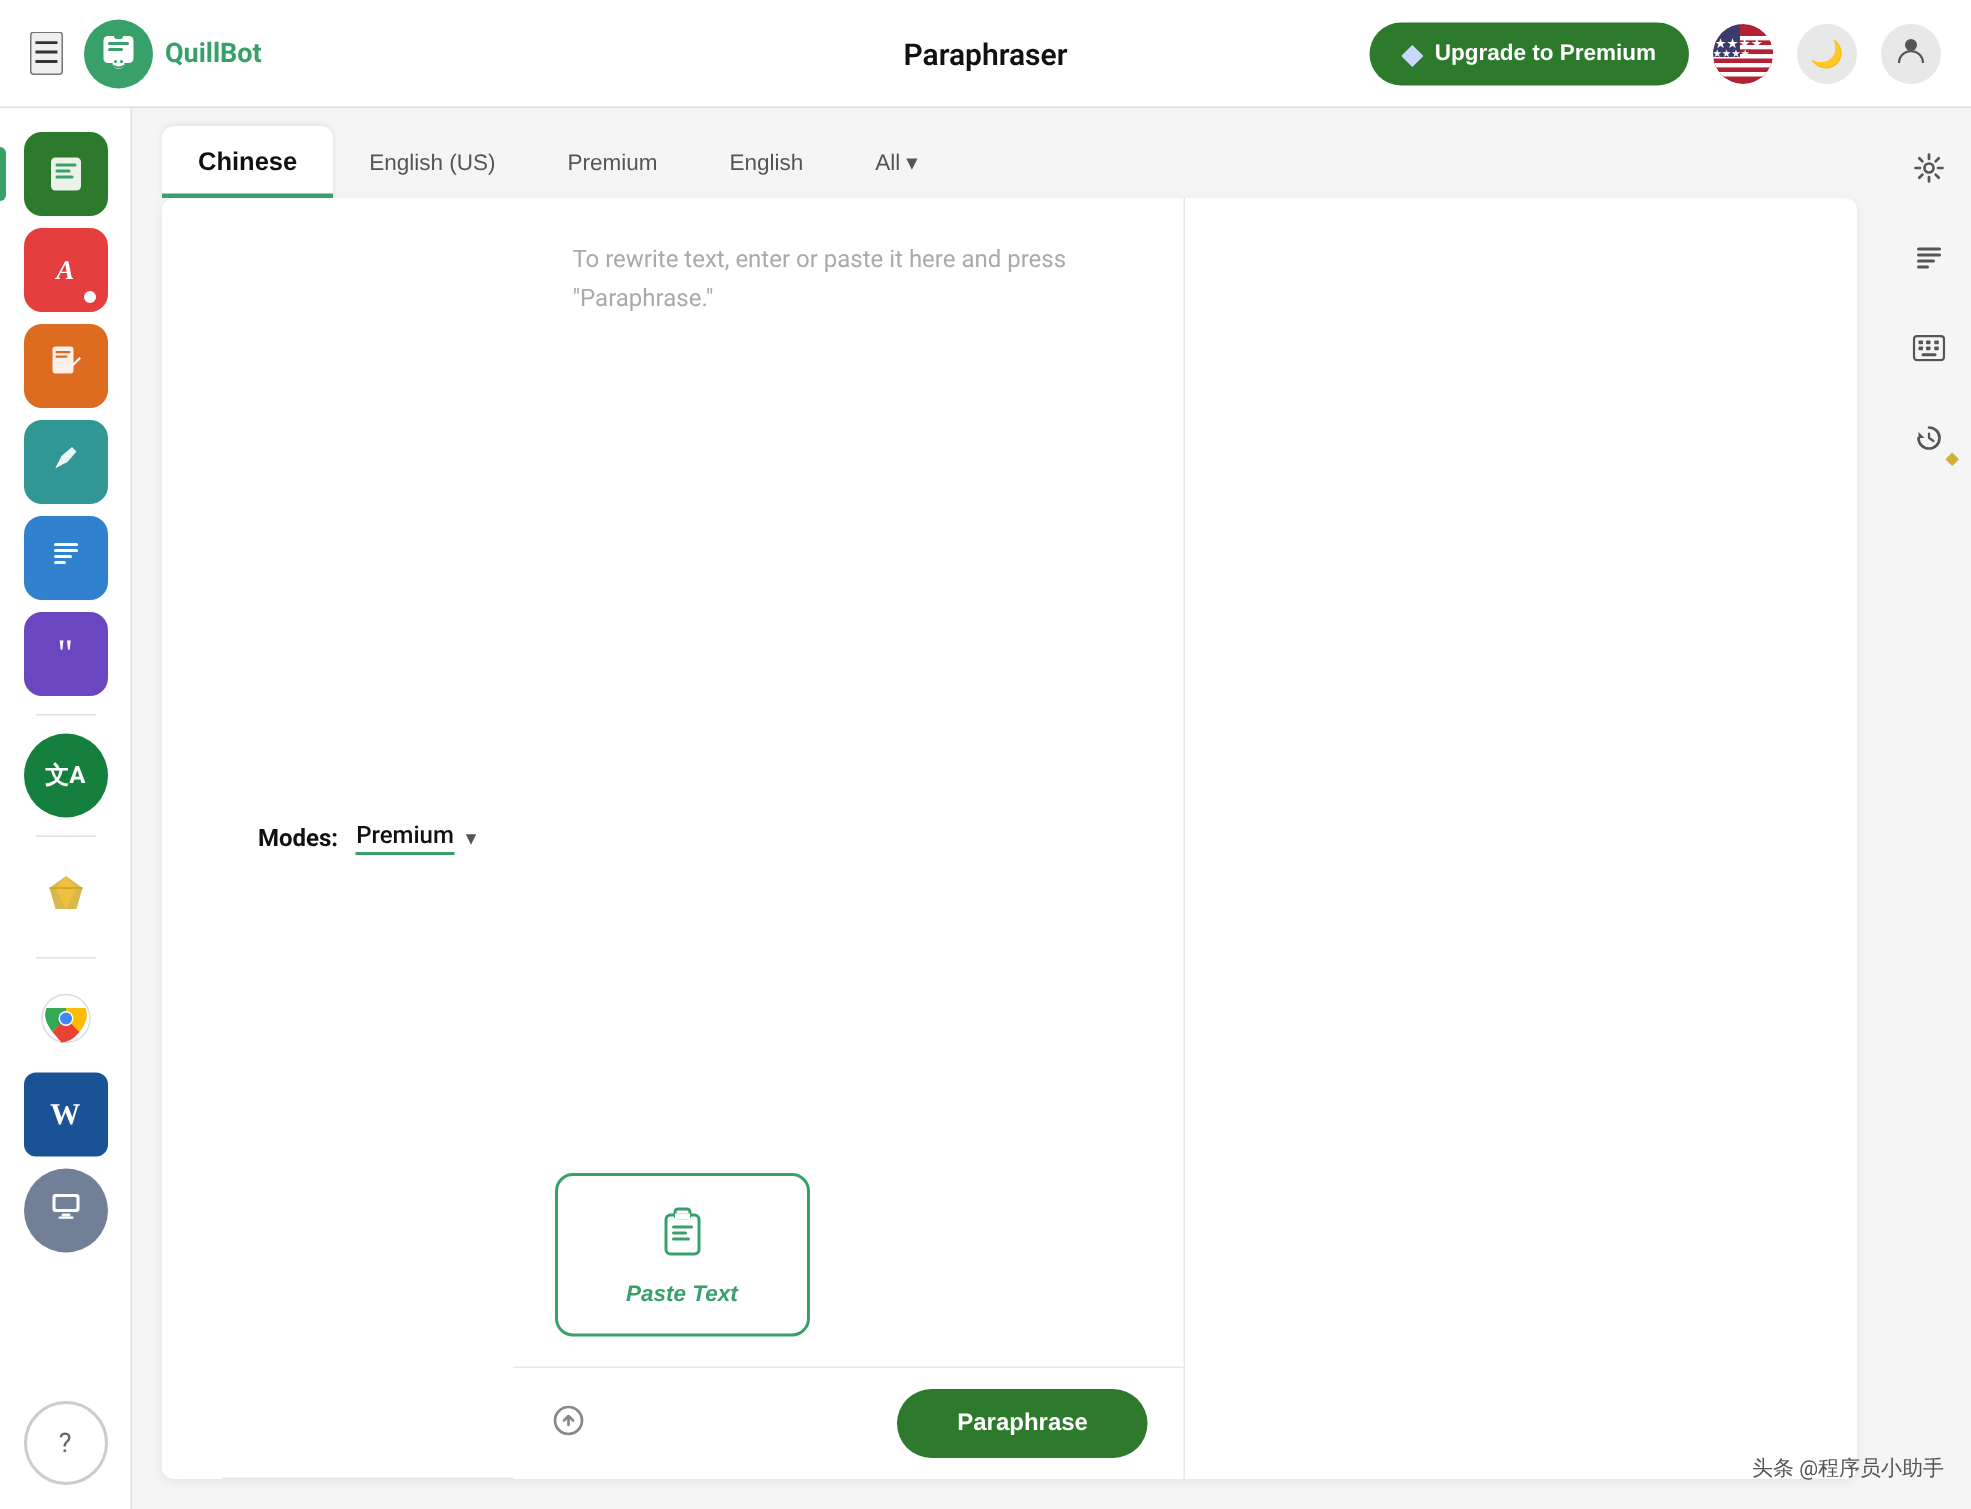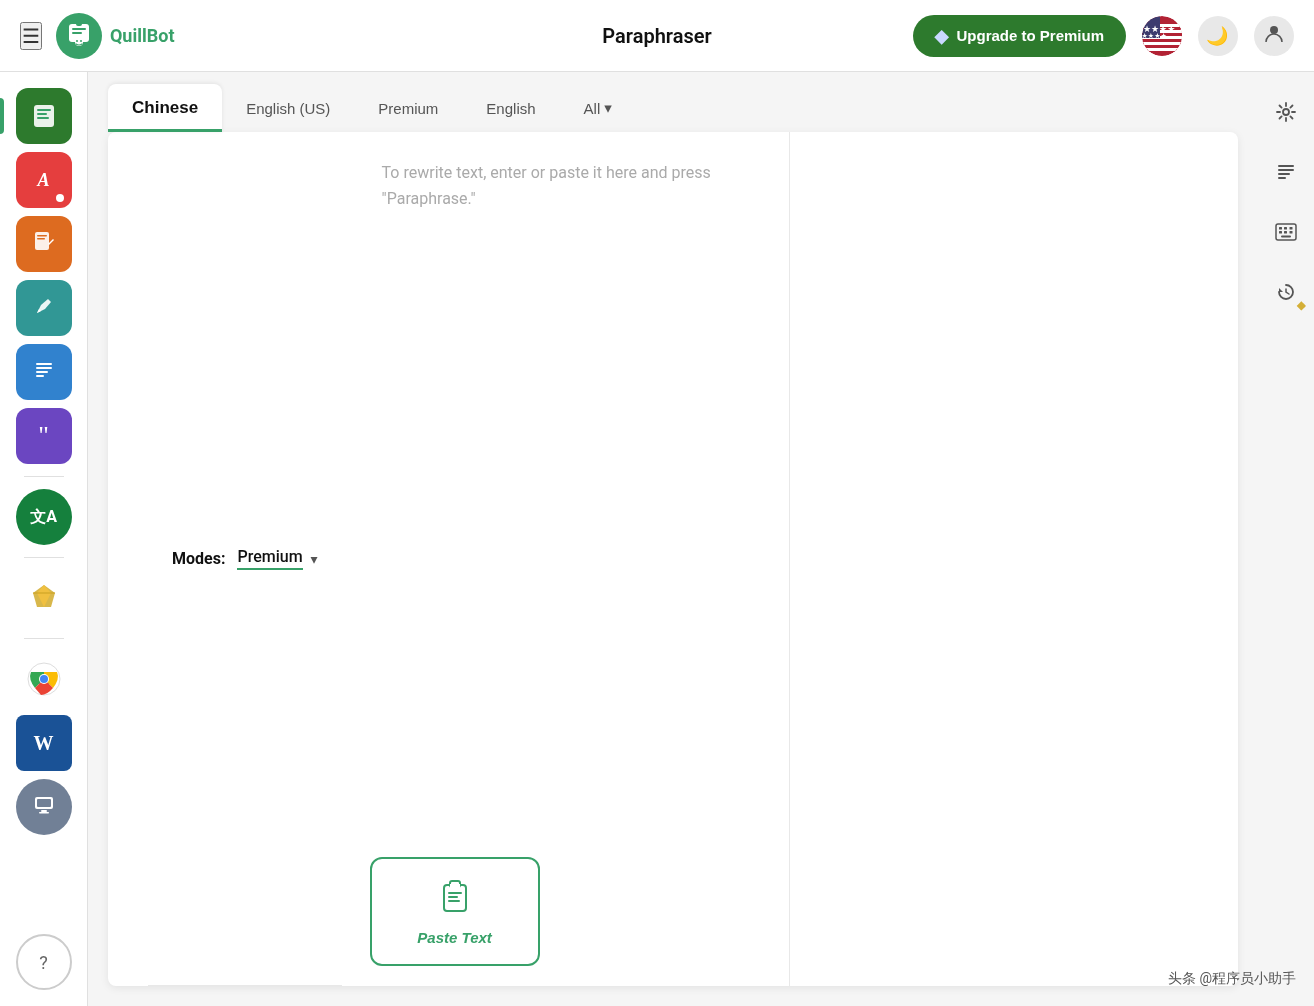--- a/index.html
+++ b/index.html
@@ -589,20 +589,30 @@
                   <rect x="13" y="4" width="10" height="6" rx="2" fill="none" stroke="#38a169" stroke-width="2"></rect>
                   <rect x="13" y="7" width="10" height="4" rx="0" fill="white"></rect>
                   <rect x="11" y="15" width="14" height="2" rx="1" fill="#38a169"></rect>
                   <rect x="11" y="19" width="10" height="2" rx="1" fill="#38a169"></rect>
                   <rect x="11" y="23" width="12" height="2" rx="1" fill="#38a169"></rect>
                 </svg>
               </span>
               <span class="paste-label">Paste Text</span>
             </button>
           </div>
+          <div class="bottom-bar">
+            <span class="upload-icon">
+              <svg width="26" height="26" viewBox="0 0 26 26" fill="none">
+                <circle cx="13" cy="14" r="9" fill="none" stroke="#888" stroke-width="1.8"></circle>
+                <path d="M13 17 L13 11 M10 14 L13 11 L16 14" stroke="#888" stroke-width="1.8" stroke-linecap="round" stroke-linejoin="round"></path>
+                <path d="M9 20 Q4 18 5 13 Q6 8 11 8" stroke="#888" stroke-width="0" fill="none"></path>
+              </svg>
+            </span>
+            <button class="paraphrase-btn">Paraphrase</button>
+          </div>
         </div>
 
         <div class="right-panel">
           <div class="text-area-inner" style="color:#ccc;"></div>
         </div>
       </div>
     </div>
   </div>
 
   <div class="right-sidebar">

